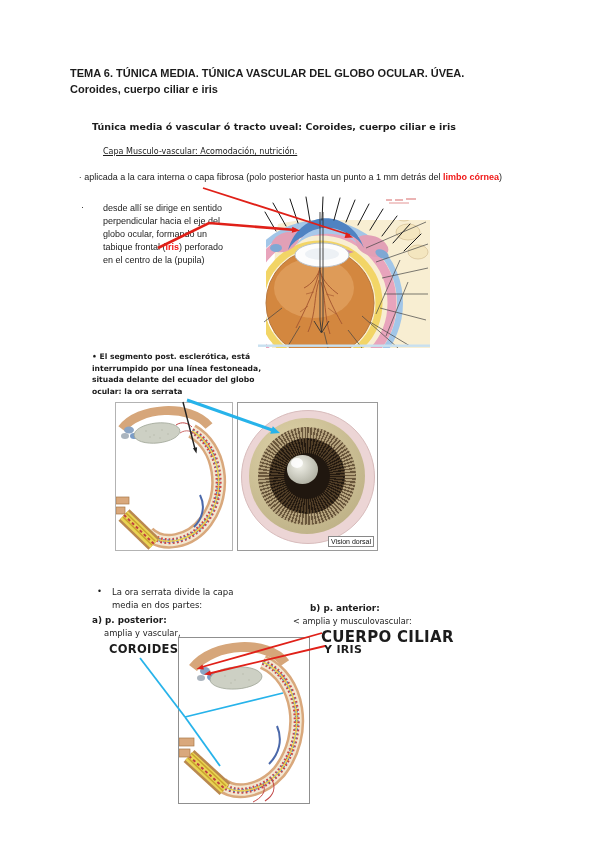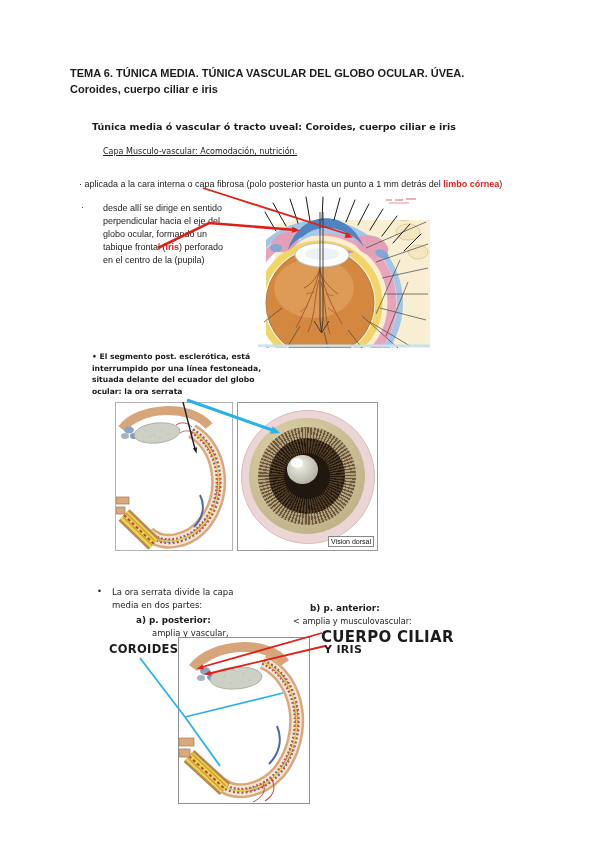--- a/index.html
+++ b/index.html
@@ -6,21 +6,21 @@
   .page{position:relative;width:592px;height:848px;background:#fff;overflow:hidden;
         font-family:"Liberation Sans",sans-serif;color:#1c1c1c;}
   .abs{position:absolute;}
   .arial{font-family:"Liberation Sans",sans-serif;}
   .comic{font-family:"DejaVu Sans",sans-serif;}
   .red{color:#f01818;font-weight:bold;}
 
   .title{left:70px;top:66px;width:485px;font-size:11px;font-weight:bold;line-height:15.5px;}
   .heading{left:92px;top:121px;width:430px;font-size:9.5px;font-weight:bold;}
   .subheading{left:103px;top:147px;width:320px;font-size:8px;text-decoration:underline;}
-  .para-limbo{left:64px;top:163px;width:430px;font-size:9px;line-height:13px;margin:15px;}
+  .para-limbo{left:64px;top:163px;width:430px;font-size:9px;line-height:13px;margin:8px;text-align:right;}
   .iris-marker{left:81px;top:202px;font-size:9px;}
   .para-iris{left:103px;top:202px;width:126px;font-size:9px;line-height:13px;margin:0;}
   .ora{left:92px;top:351px;width:186px;font-size:7.6px;line-height:11.6px;font-weight:bold;}
 
   .fig{position:absolute;background:#fff;z-index:1;}
   #fig1{left:258px;top:196px;width:172px;height:152px;}
   #fig2{left:115px;top:402px;width:116px;height:147px;border:1px solid #b3b3b3;}
   #fig3{left:237px;top:402px;width:139px;height:147px;border:1px solid #9a9a9a;}
   #fig4{left:178px;top:637px;width:130px;height:165px;border:1px solid #8f8f8f;}
 
@@ -34,22 +34,22 @@
             background:repeating-conic-gradient(#241a10 0deg 2.4deg, #4e3c26 2.4deg 5deg);}
   .pupil-dark{left:46px;top:50px;width:46px;height:46px;background:#20170f;}
   .lens-blob{left:49px;top:52px;width:31px;height:29px;
             background:radial-gradient(circle at 40% 35%, #f2f2ea, #9c9c8c);}
   .lens-spec{left:53px;top:55px;width:12px;height:10px;background:#ffffff;opacity:.85;}
   .fig-caption{position:absolute;right:3px;bottom:3px;background:#fff;border:1px solid #888;
             font-size:7px;line-height:9px;padding:0 2px;color:#111;}
 
   .div-marker{left:97px;top:586px;font-size:8.5px;}
   .div-bullet{left:112px;top:586px;width:150px;font-size:8.5px;line-height:12.5px;}
-  .a-label{left:92px;top:615px;font-size:8.8px;font-weight:bold;margin-left:44px;}
-  .a-sub{left:104px;top:628px;font-size:8.4px;margin-left:48px;}
+  .a-label{left:92px;top:615px;font-size:8.8px;font-weight:bold;}
+  .a-sub{left:104px;top:628px;font-size:8.4px;}
   .a-term{left:109px;top:642px;font-size:11.5px;font-weight:bold;letter-spacing:.3px;}
   .b-label{left:286px;top:603px;font-size:8.8px;font-weight:bold;padding-left:24px;}
   .b-sub{left:293px;top:616px;font-size:8.2px;}
   .b-term1{left:321px;top:628px;font-size:15px;font-weight:bold;letter-spacing:.3px;}
   .b-term2{left:324px;top:643px;font-size:11px;font-weight:bold;letter-spacing:.3px;text-align:center;}
 
   #annotations{position:absolute;left:0;top:0;z-index:5;pointer-events:none;}
 </style>
 </head>
 <body>

